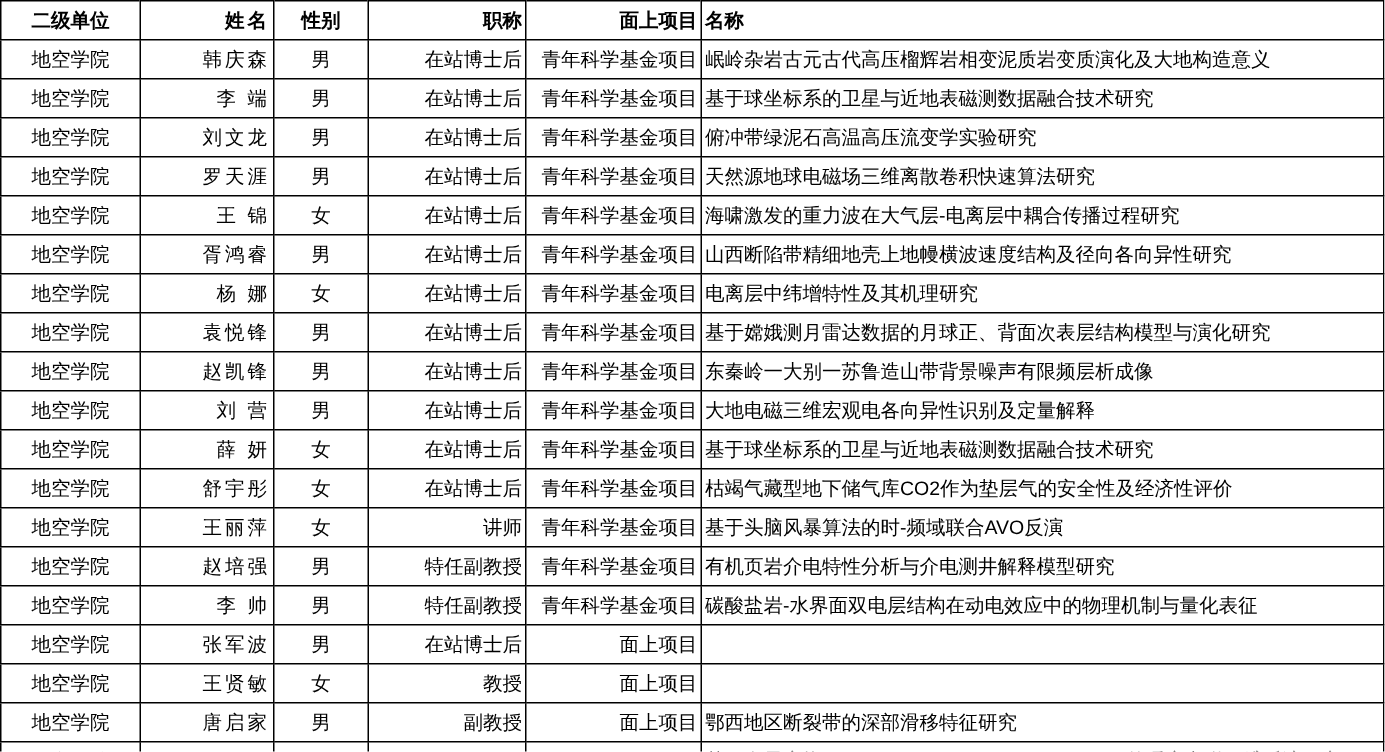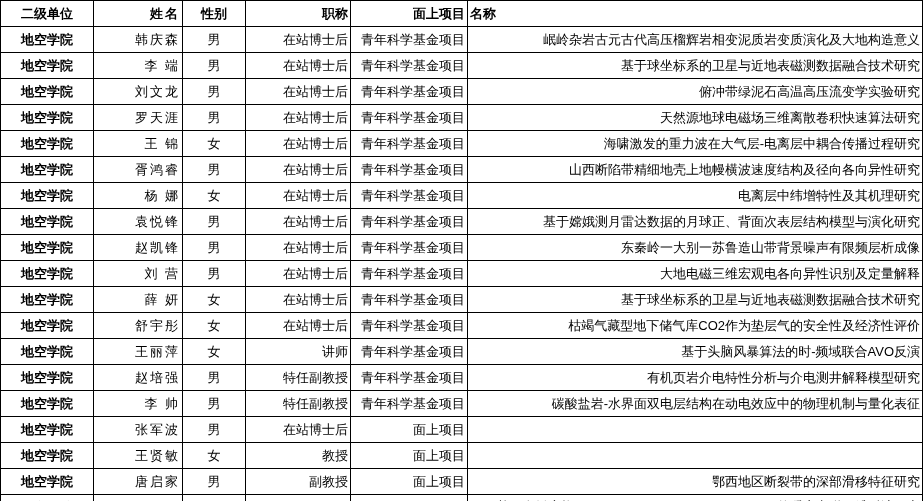--- a/index.html
+++ b/index.html
@@ -27,26 +27,26 @@
     color: #000;
     height: 25px;
     line-height: 25px;
     padding: 0 2px;
     overflow: hidden;
     white-space: nowrap;
   }
   table.grid th {
     font-weight: bold;
   }
-  .c-unit   { width: 88px;  text-align: center; font-weight: bold; }
+  .c-unit   { width: 88px;  text-align: center; }
   .c-name   { width: 84px;  text-align: right; letter-spacing: 2px; }
   .c-gender { width: 58px;  text-align: center; }
   .c-title  { width: 100px; text-align: right; }
   .c-plan   { width: 112px; text-align: right; }
-  .c-proj   { text-align: right; padding-left: 6px; }
+  .c-proj   { text-align: left; padding-left: 6px; }
   .mono {
     font-family: "Liberation Mono", monospace;
     font-size: 12.5px;
   }
 </style>
 </head>
 <body>
 
 <table class="grid">
   <thead>

